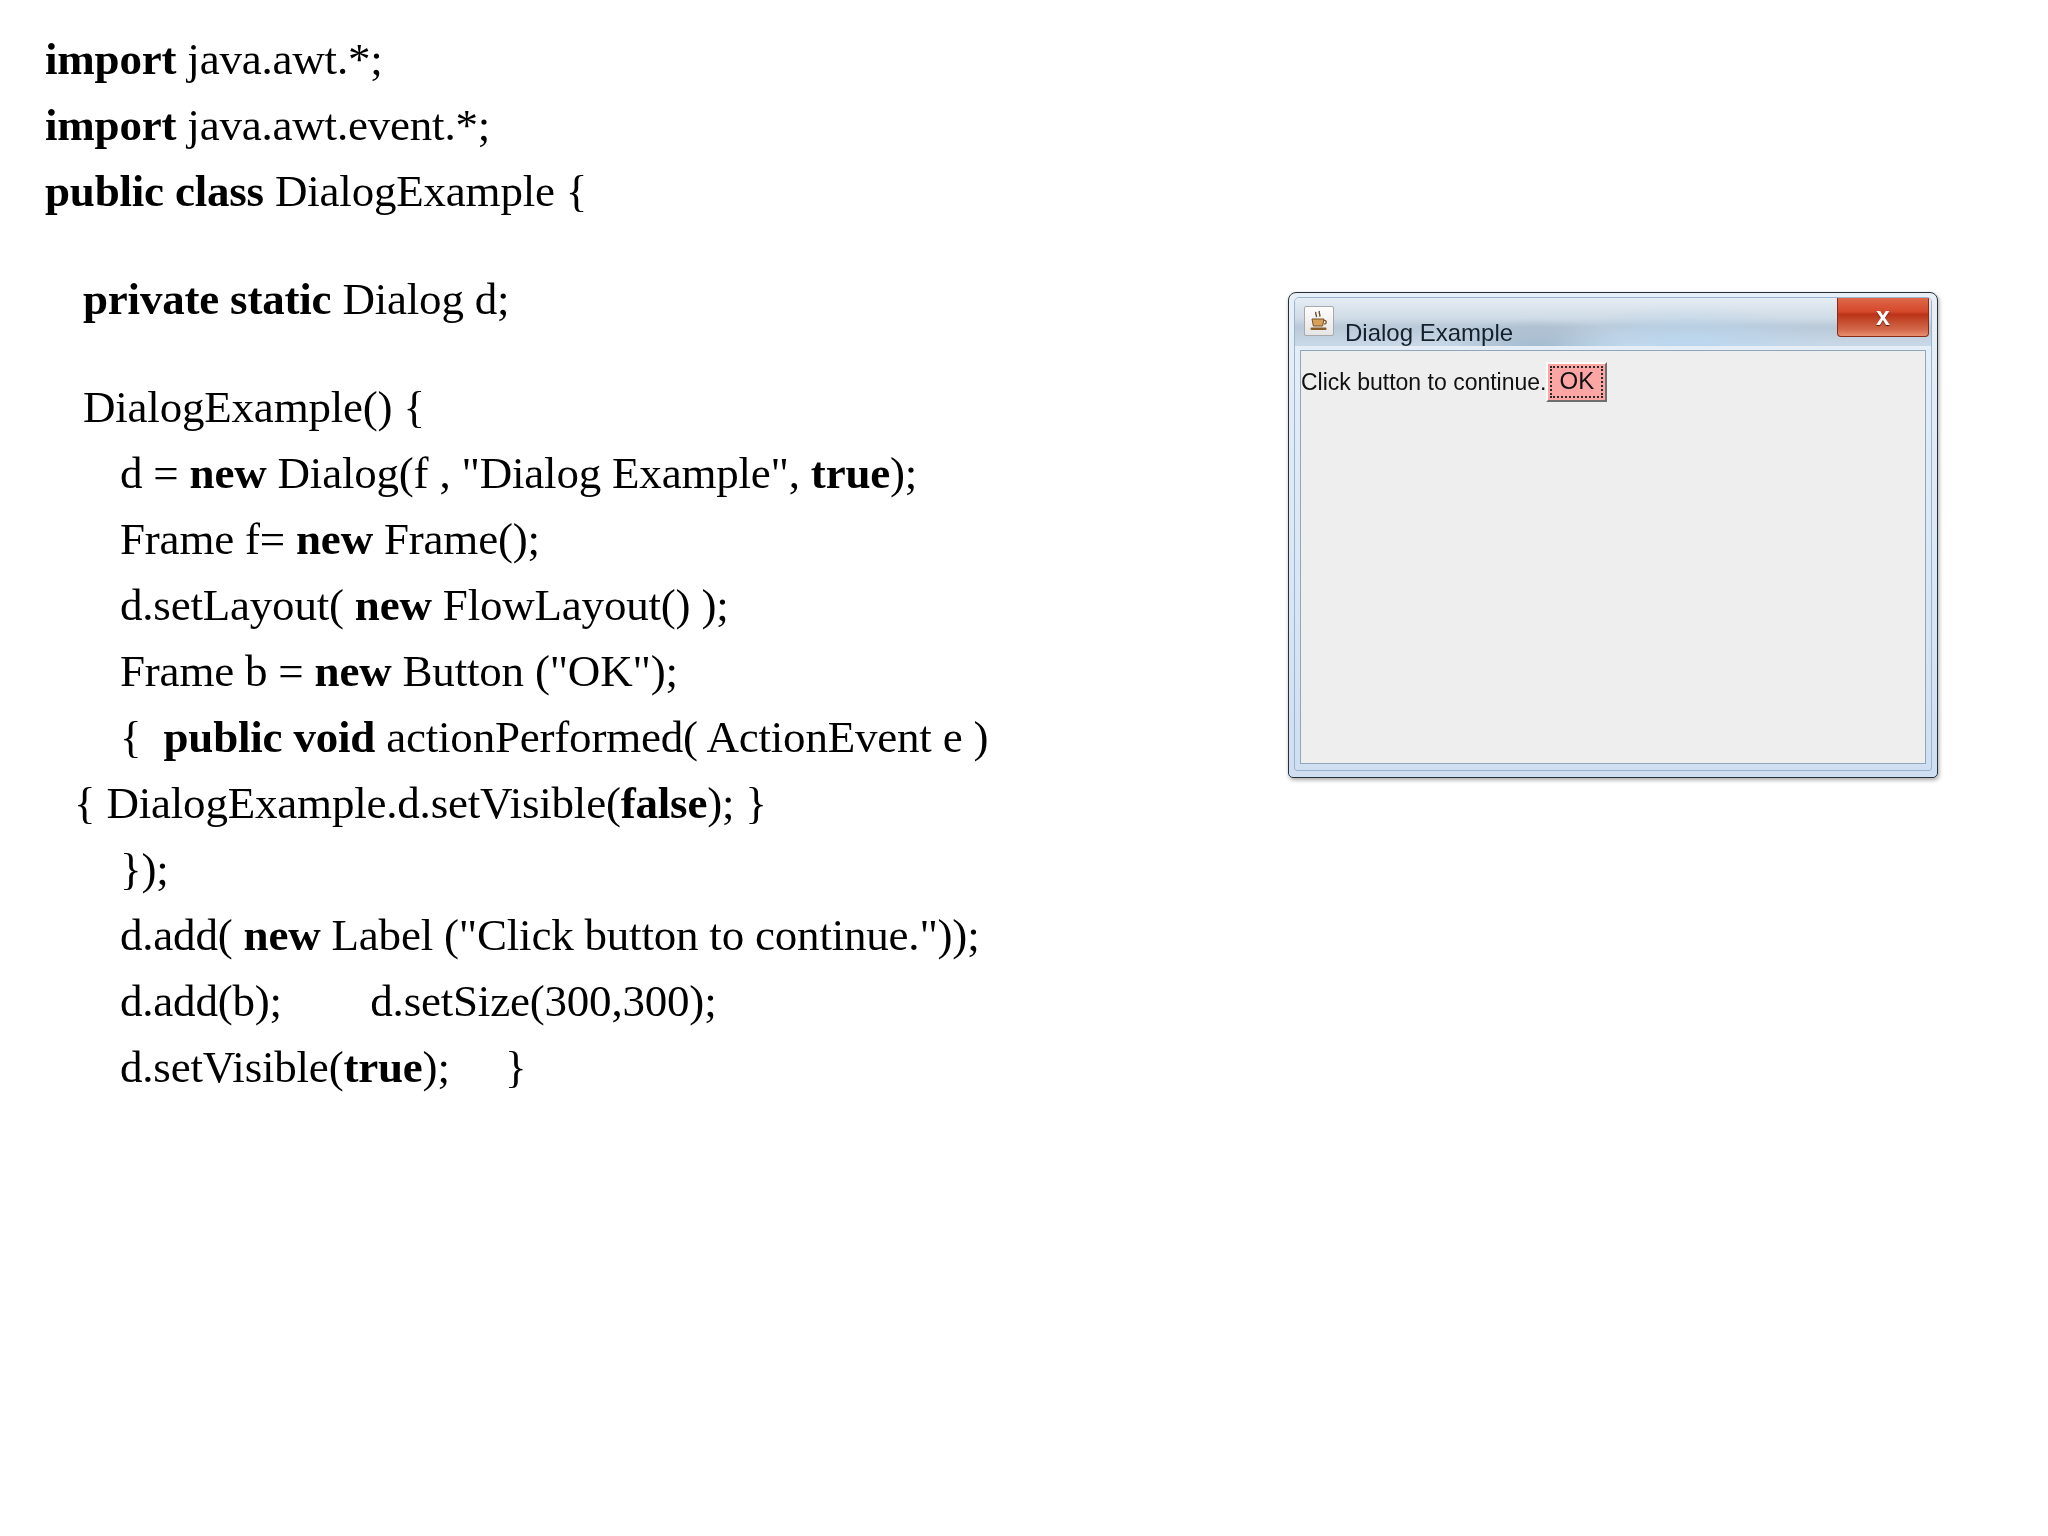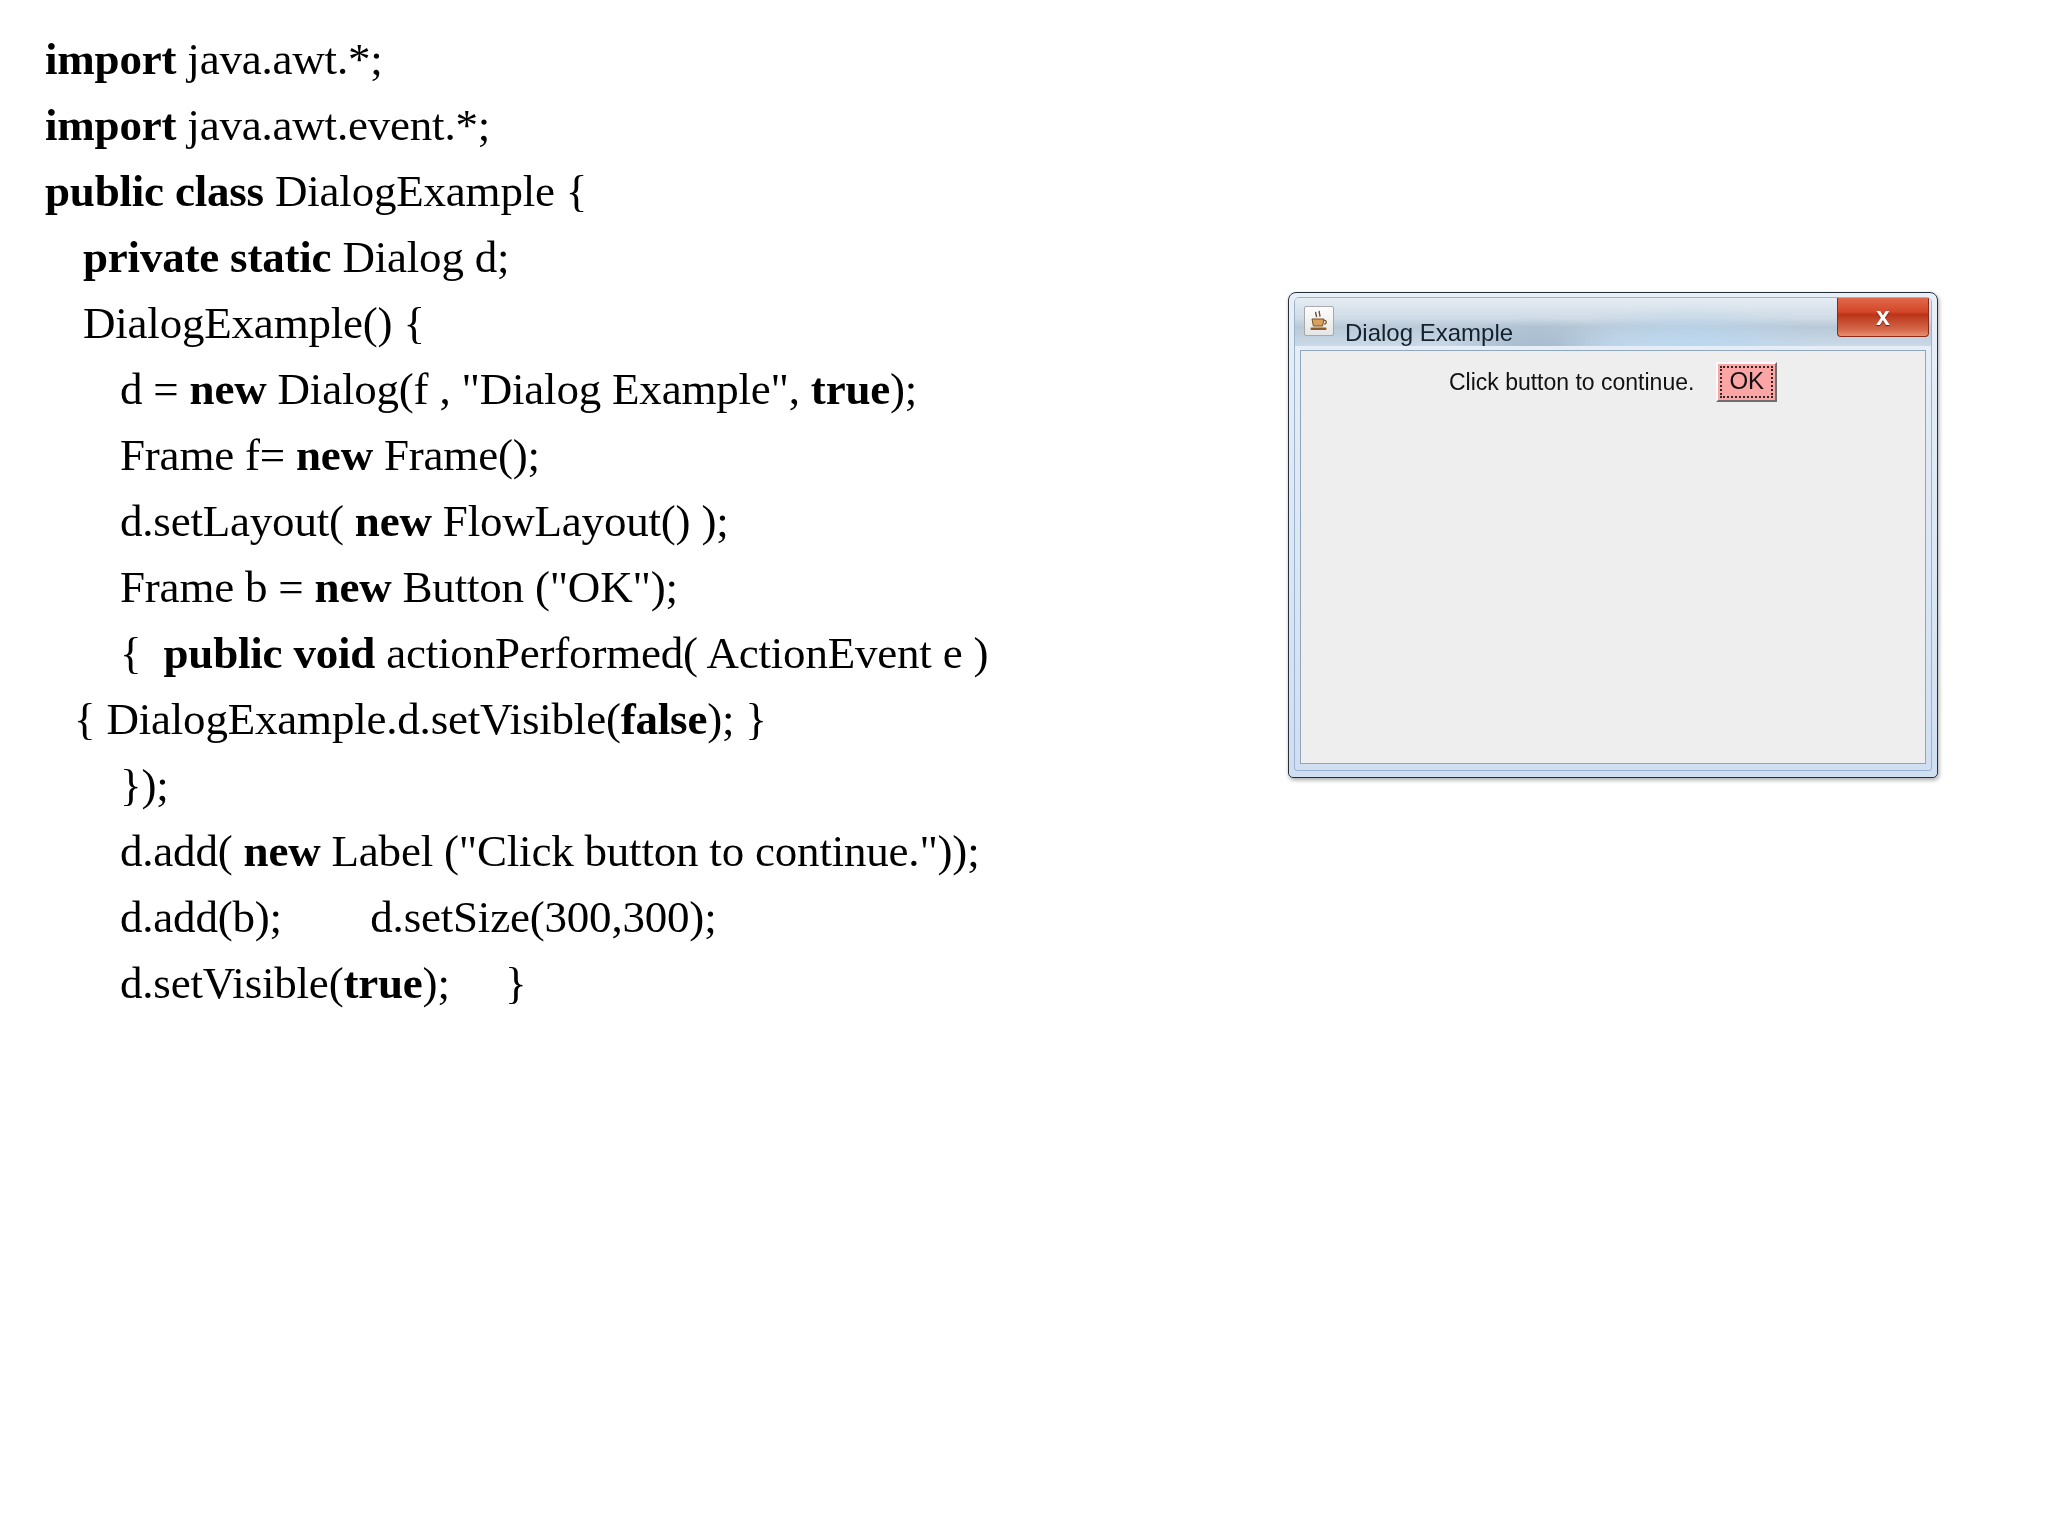--- a/index.html
+++ b/index.html
@@ -26,21 +26,21 @@
   }
   .code-line {
     font-family: "Liberation Serif", "DejaVu Serif", serif;
     font-size: 45px;
     line-height: 66px;
     color: #000000;
     white-space: pre;
     letter-spacing: -0.2px;
   }
   .ind0 { padding-left: 45px; }
-  .ind1 { padding-left: 83px; }
+  .ind1 { padding-left: 83px; margin-top: 42px; }
   .ind2 { padding-left: 120px; }
   .ind3 { padding-left: 74px; }
   .kw { font-weight: bold; }
 
   
   #dialog-window {
     position: absolute;
     left: 1288px;
     top: 292px;
     width: 650px;
@@ -126,22 +126,20 @@
     right: 5px;
     top: 52px;
     bottom: 6px;
     background: #eeeeee;
     border: 1px solid #8fa6bb;
     box-sizing: border-box;
   }
   #dialog-flowrow {
     display: flex;
     align-items: center;
-    justify-content: center;
-    gap: 22px;
     padding-top: 11px;
   }
   #dialog-label {
     font-family: "Liberation Sans", "DejaVu Sans", sans-serif;
     font-size: 23px;
     color: #111111;
     white-space: nowrap;
   }
   #ok-button {
     position: relative;

